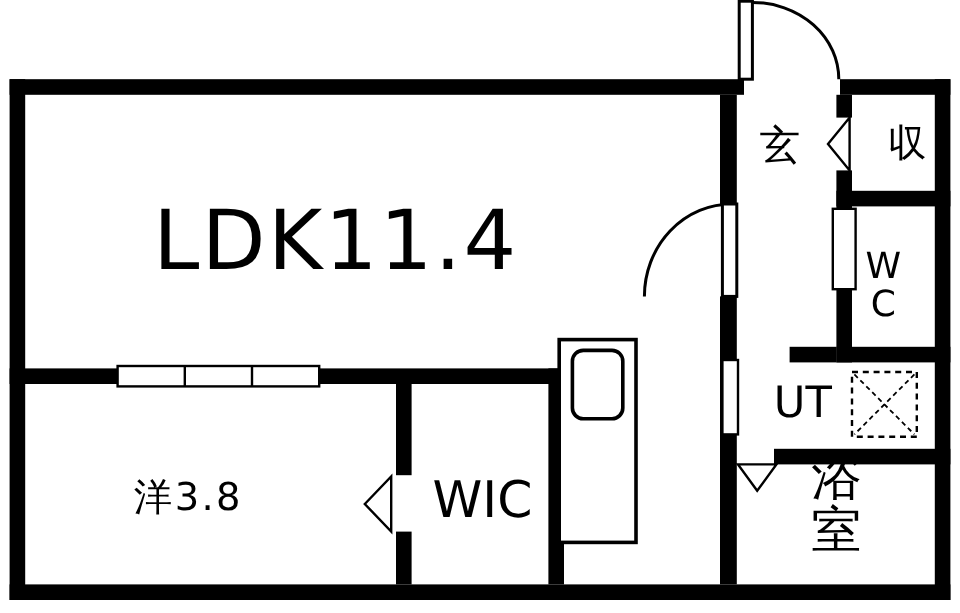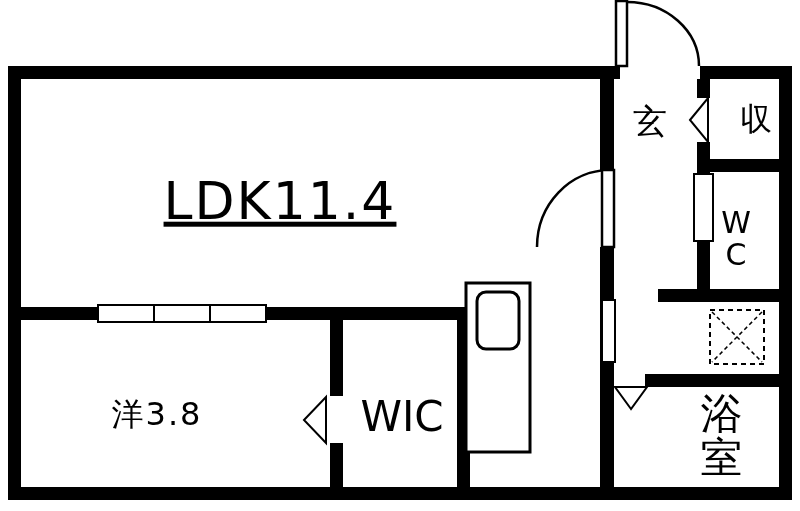--- a/index.html
+++ b/index.html
@@ -22,28 +22,28 @@
   }
   .room-label {
     position: absolute;
     transform: translate(-50%, -50%);
     color: #000;
     white-space: pre-line;
     text-align: center;
     line-height: 1.05;
     user-select: none;
   }
-  .lbl-ldk  { left: 280px; top: 201px; font-size: 52px; letter-spacing: 2px; text-decoration: underline; }
+  .lbl-ldk  { left: 280px; top: 201px; font-size: 69px; letter-spacing: 2px; }
   .lbl-yo   { left: 157px; top: 415px; font-size: 32px; letter-spacing: 2px; }
   .lbl-wic  { left: 402px; top: 417px; font-size: 42px; }
   .lbl-gen  { left: 650px; top: 122px; font-size: 34px; }
   .lbl-shu  { left: 756px; top: 120px; font-size: 32px; }
   .lbl-wc   { left: 736px; top: 238px; font-size: 30px; }
   .lbl-ut   { left: 669px; top: 336px; font-size: 36px; }
-  .lbl-bath { left: 701px; top: 436px; font-size: 42px; letter-spacing: 8px; text-align: right; }
+  .lbl-bath { left: 701px; top: 420px; font-size: 42px; letter-spacing: 8px; }
 </style>
 </head>
 <body>
 
 <div id="plan">
 
   <svg width="800" height="511" viewBox="0 0 800 511">
 
     <g fill="#000000" stroke="none">
       <rect x="8" y="66" width="612" height="13"></rect>
@@ -104,14 +104,15 @@
     </g>
   </svg>
 
   <div class="room-label lbl-ldk">LDK11.4</div>
   <div class="room-label lbl-yo">洋3.8</div>
   <div class="room-label lbl-wic">WIC</div>
   <div class="room-label lbl-gen">玄</div>
   <div class="room-label lbl-shu">収</div>
   <div class="room-label lbl-wc">W
 C</div>
+  <div class="room-label lbl-ut">UT</div>
   <div class="room-label lbl-bath">浴室</div>
 </div>
 
 </body></html>

